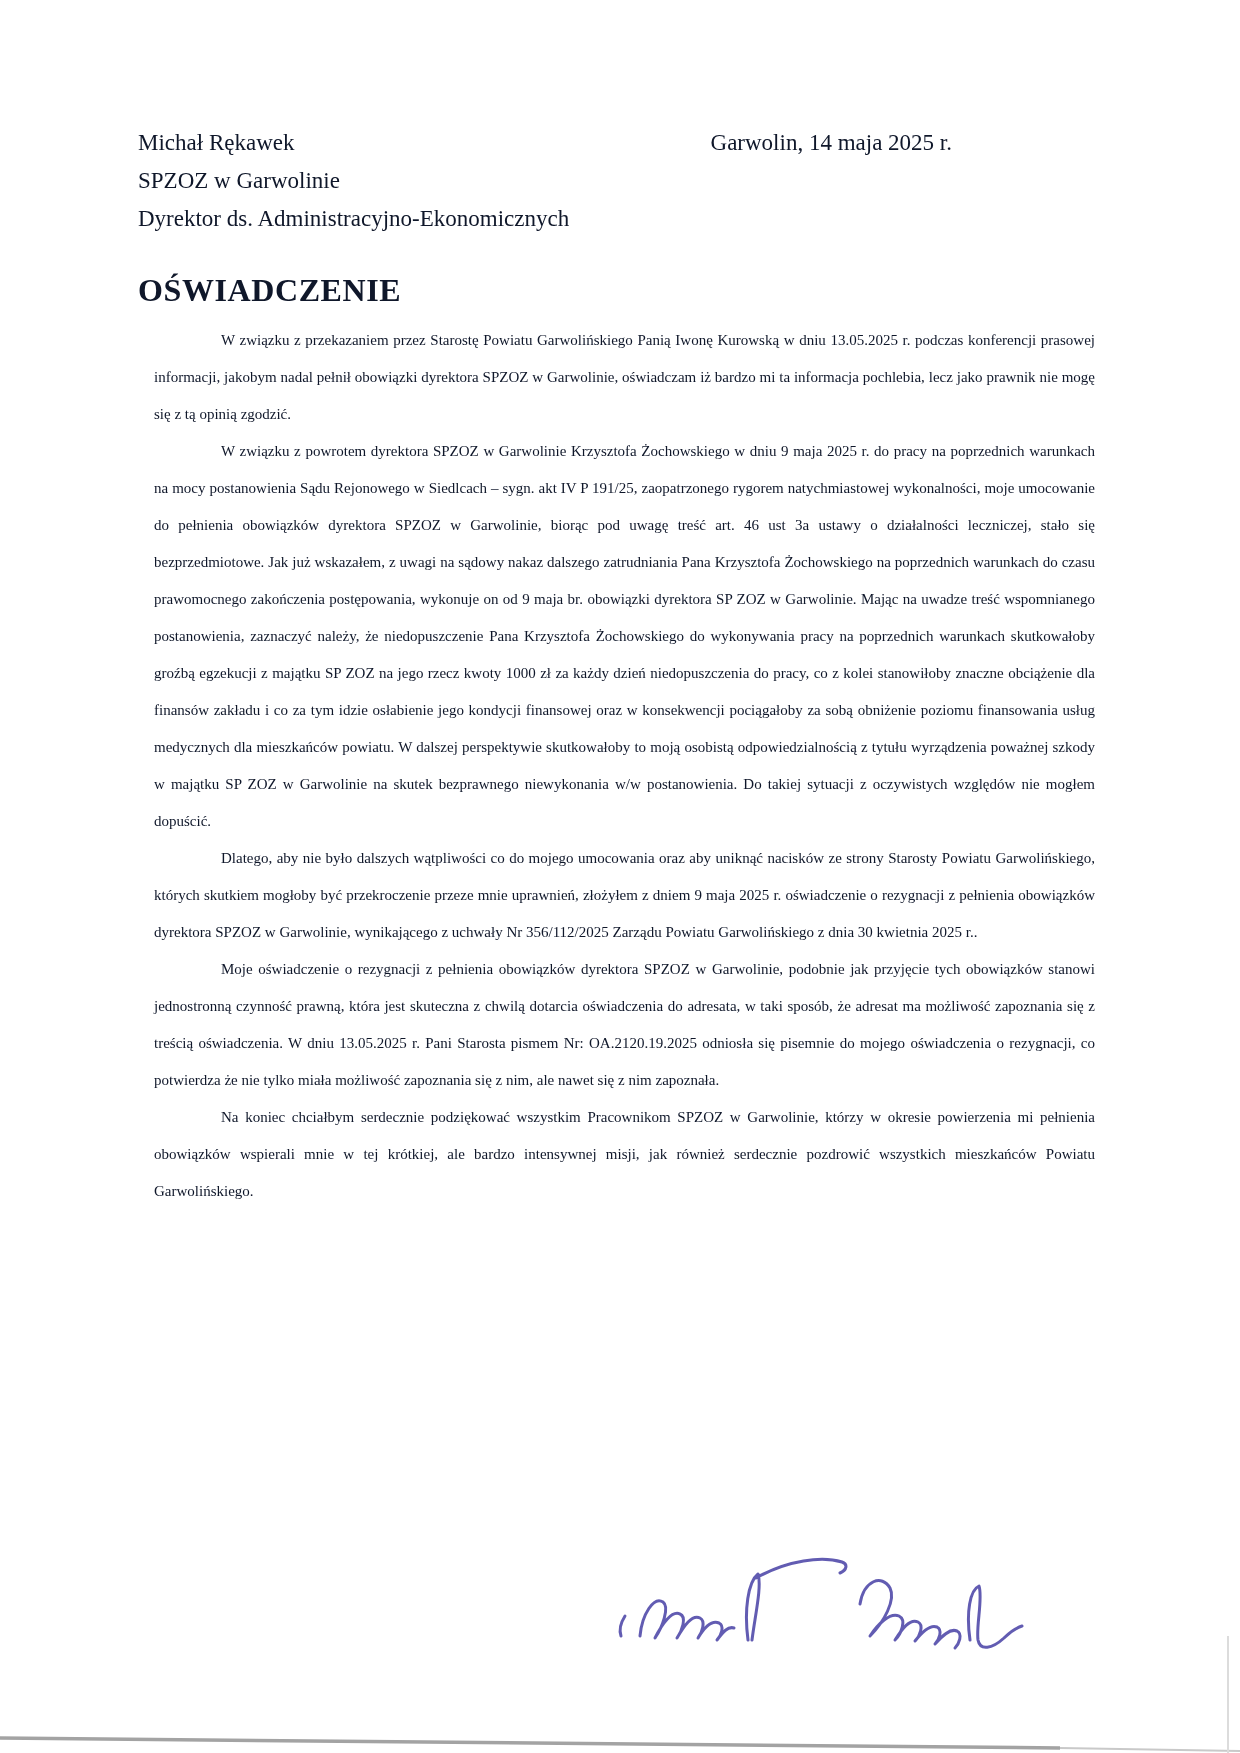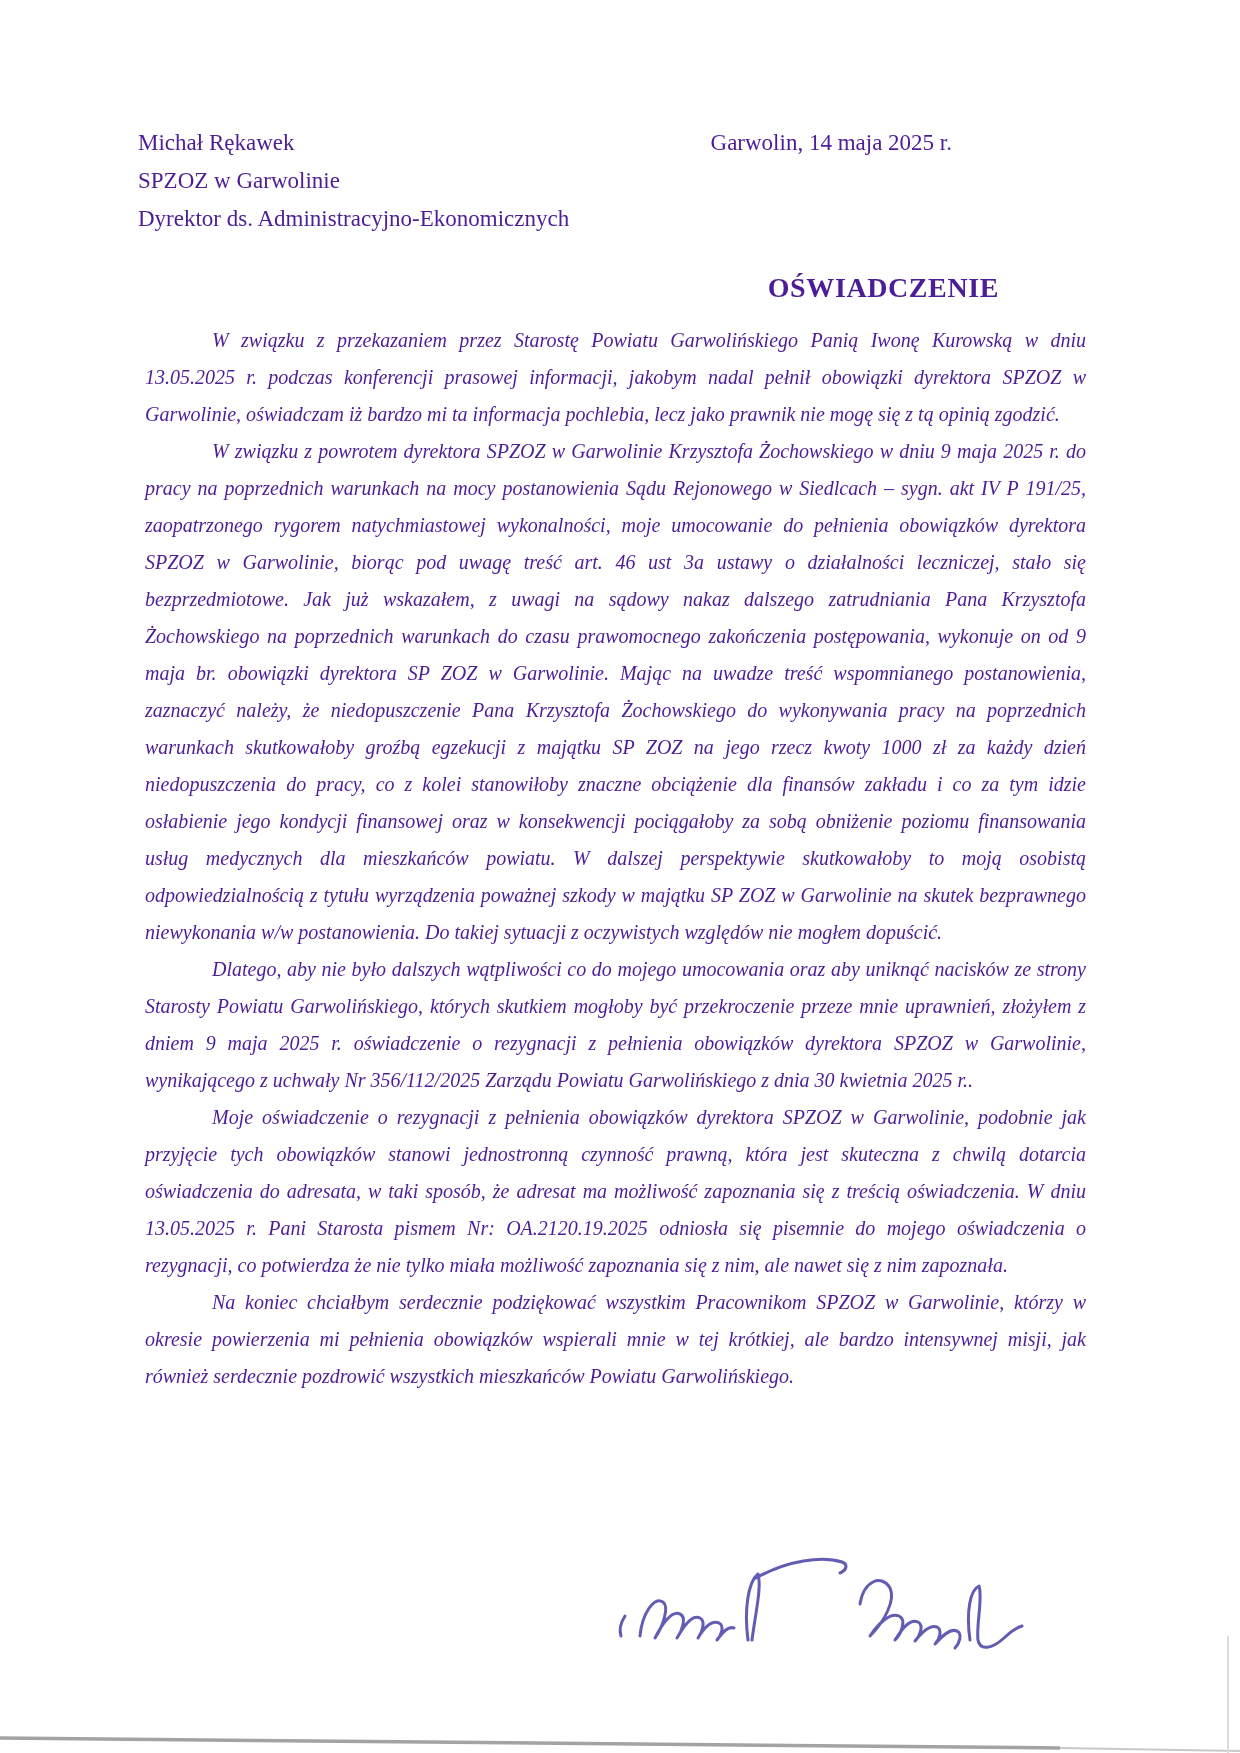--- a/index.html
+++ b/index.html
@@ -4,21 +4,21 @@
 <style>
   html, body { margin: 0; padding: 0; background: #e9e9e9; }
   .page {
     position: relative;
     width: 1240px;
     height: 1753px;
     margin: 0 auto;
     background: #ffffff;
     overflow: hidden;
     font-family: "Liberation Serif", serif;
-    color: #4c1d95;
+    color: #0f172a;
   }
   .header {
     position: absolute;
     top: 124px;
     left: 138px;
     right: 168px;
     display: flex;
     justify-content: space-between;
     align-items: flex-start;
     font-size: 23px;
@@ -27,34 +27,33 @@
   .sender div { white-space: nowrap; }
   .dateline { white-space: nowrap; padding-right: 120px; }
   .title {
     position: absolute;
     top: 272px;
     left: 138px;
     width: 941px;
     margin: 0;
     padding-right: 80px;
     box-sizing: border-box;
-    text-align: right;
-    font-size: 28px;
+    text-align: left;
+    font-size: 32px;
     font-weight: bold;
     letter-spacing: 0.6px;
   }
   .body {
     position: absolute;
     top: 322px;
-    left: 145px;
+    left: 154px;
     width: 941px;
-    font-size: 20px;
+    font-size: 15px;
     line-height: 37px;
     text-align: justify;
-    font-style: italic;
   }
   .para { margin: 0; text-indent: 67px; }
   .signature {
     position: absolute;
     left: 598px;
     top: 1550px;
     width: 440px;
     height: 112px;
     pointer-events: none;
   }

